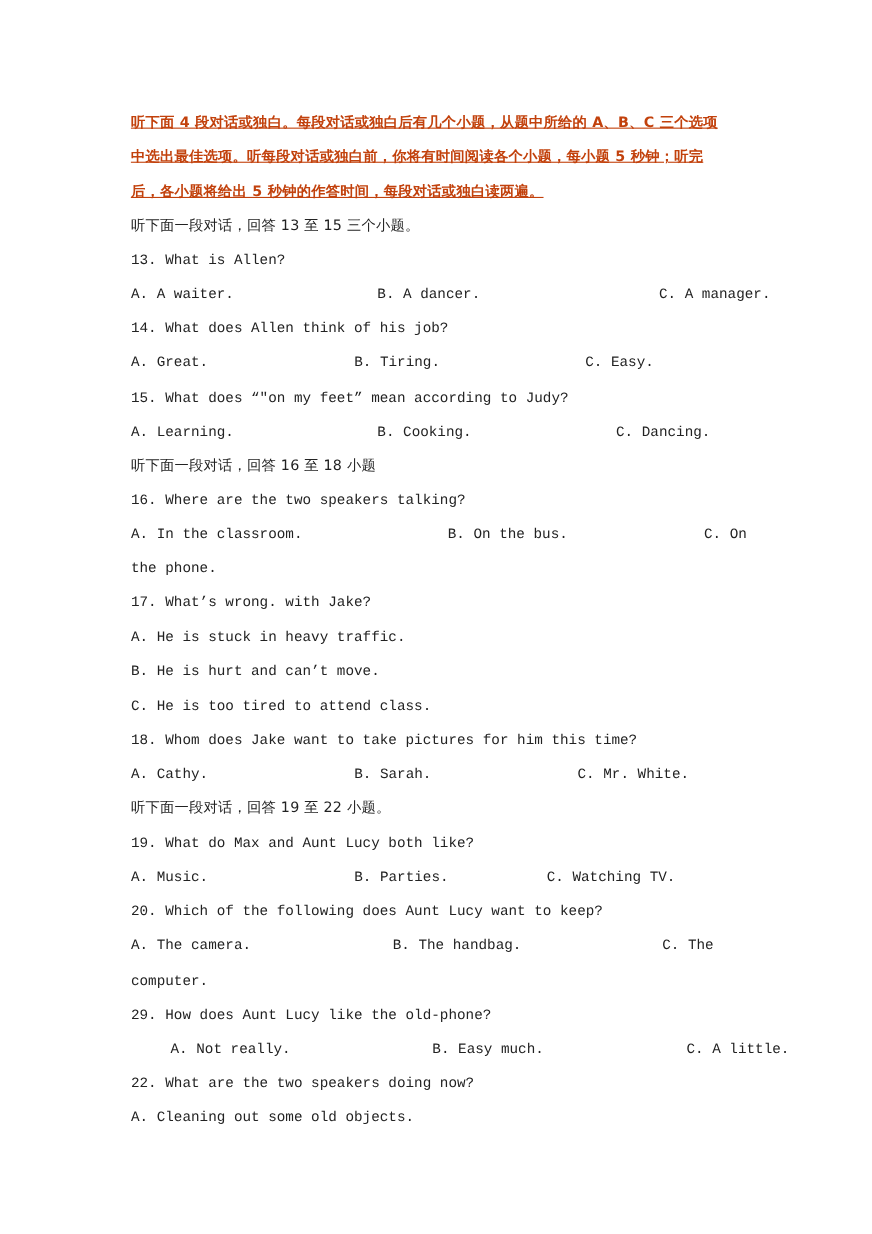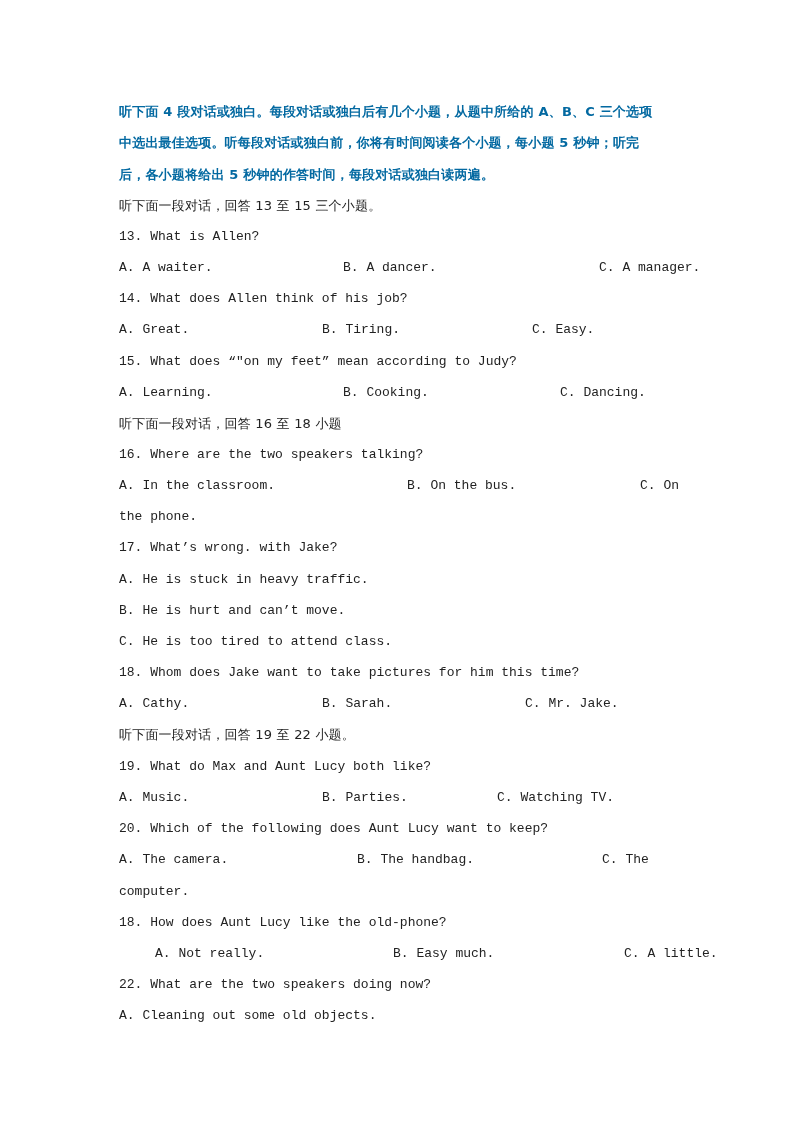--- a/index.html
+++ b/index.html
@@ -37,21 +37,22 @@
       letter-spacing: 0px;
       color: #222;
     }
     .cn {
       font-family: "DejaVu Sans", "Liberation Sans", sans-serif;
       font-size: 13px;
       color: #222;
     }
     .bold {
       font-weight: bold;
-      color: #0369a1;
+      color: #c2410c;
+      text-decoration: underline;
     }
     .opt {
       position: absolute;
       top: 0;
       white-space: nowrap;
     }
   </style>
 </head>
 <body>
 
@@ -96,41 +97,41 @@
 
   <div class="line mono" style="top:538px;">17. What’s wrong. with Jake?</div>
   <div class="line mono" style="top:570px;">A. He is stuck in heavy traffic.</div>
   <div class="line mono" style="top:601px;">B. He is hurt and can’t move.</div>
   <div class="line mono" style="top:632px;">C. He is too tired to attend class.</div>
 
   <div class="line mono" style="top:663px;">18. Whom does Jake want to take pictures for him this time?</div>
   <div class="line mono" style="top:694px; left:0; width:793px;">
     <span class="opt" style="left:119px;">A. Cathy.</span>
     <span class="opt" style="left:322px;">B. Sarah.</span>
-    <span class="opt" style="left:525px;">C. Mr. Jake.</span>
+    <span class="opt" style="left:525px;">C. Mr. White.</span>
   </div>
 
   <div class="line cn" style="top:725px;">听下面一段对话，回答 19 至 22 小题。</div>
 
   <div class="line mono" style="top:757px;">19. What do Max and Aunt Lucy both like?</div>
   <div class="line mono" style="top:788px; left:0; width:793px;">
     <span class="opt" style="left:119px;">A. Music.</span>
     <span class="opt" style="left:322px;">B. Parties.</span>
     <span class="opt" style="left:497px;">C. Watching TV.</span>
   </div>
 
   <div class="line mono" style="top:819px;">20. Which of the following does Aunt Lucy want to keep?</div>
   <div class="line mono" style="top:850px; left:0; width:793px;">
     <span class="opt" style="left:119px;">A. The camera.</span>
     <span class="opt" style="left:357px;">B. The handbag.</span>
     <span class="opt" style="left:602px;">C. The</span>
   </div>
   <div class="line mono" style="top:882px;">computer.</div>
 
-  <div class="line mono" style="top:913px;">18. How does Aunt Lucy like the old-phone?</div>
+  <div class="line mono" style="top:913px;">29. How does Aunt Lucy like the old-phone?</div>
   <div class="line mono" style="top:944px; left:0; width:793px;margin-left:36px;">
     <span class="opt" style="left:119px;">A. Not really.</span>
     <span class="opt" style="left:357px;">B. Easy much.</span>
     <span class="opt" style="left:588px;">C. A little.</span>
   </div>
 
   <div class="line mono" style="top:975px;">22. What are the two speakers doing now?</div>
   <div class="line mono" style="top:1006px;">A. Cleaning out some old objects.</div>
 
 </div>

